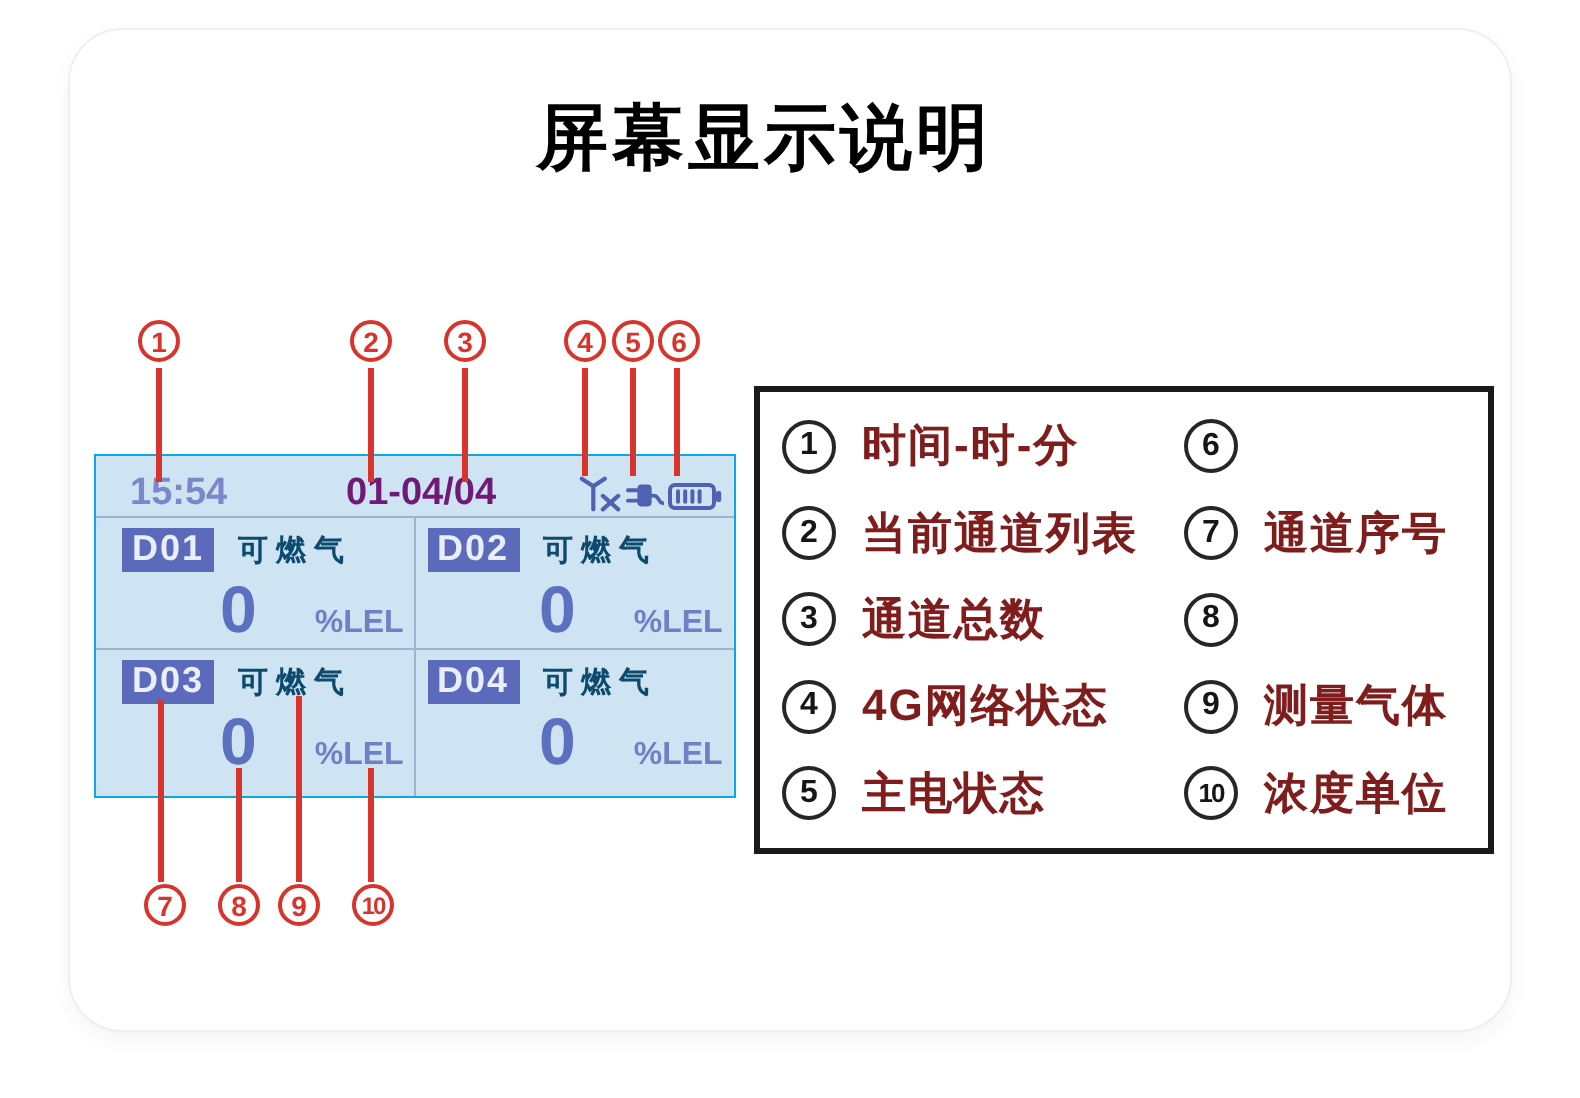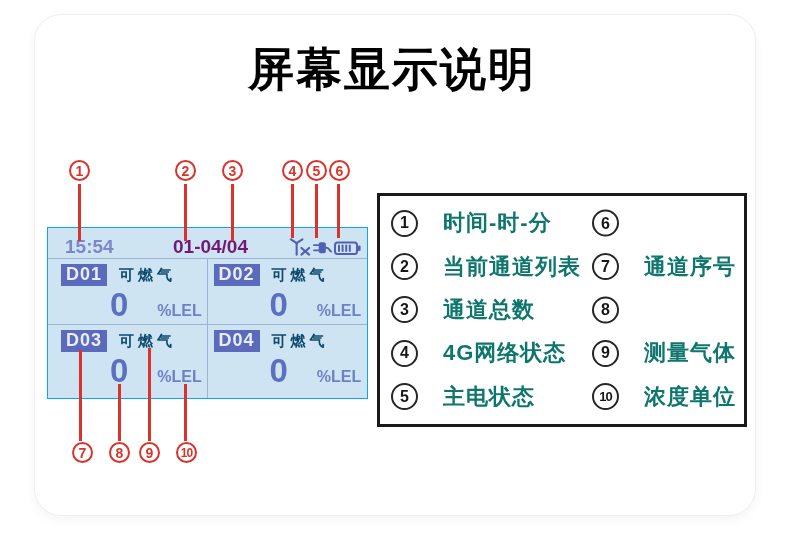--- a/index.html
+++ b/index.html
@@ -5,22 +5,22 @@
   html,body { margin:0; padding:0; background:#ffffff; }
   * { box-sizing:border-box; font-family:"Liberation Sans", sans-serif; }
   #stage { position:relative; width:790px; height:549px; background:#ffffff; overflow:hidden; }
 
   
   .card { position:absolute; left:35px; top:15px; width:720px; height:500px;
           background:#ffffff; border-radius:26px;
           box-shadow:0 0 0 1px #efefef, 0 4px 12px rgba(0,0,0,0.05); }
 
   
-  .title { position:absolute; left:32px; top:40px; width:720px; text-align:center;
-           font-size:46px; line-height:58px; font-weight:900; color:#000000;
+  .title { position:absolute; left:22px; top:40px; width:720px; text-align:center;
+           font-size:36px; line-height:58px; font-weight:900; color:#000000;
            letter-spacing:2px; }
 
   
   .lcd { position:absolute; left:47px; top:227px; width:321px; height:172px;
          background:#cfe4f3; border:1px solid #0ea5e9; display:flex; flex-direction:column; }
   .lcd-status { position:relative; height:31px; border-bottom:1px solid #9fb3d3; flex:none; }
   .st-time { position:absolute; left:17px; bottom:0px; font-size:19px; font-weight:700; color:#7b87c9; }
   .st-date { position:absolute; left:125px; bottom:0px; font-size:19px; font-weight:700; color:#701a75; }
   .st-icons { position:absolute; right:6px; bottom:2px; display:flex; align-items:flex-end; gap:2px; }
   .st-icons svg { display:block; }
@@ -50,21 +50,21 @@
             background:#ffffff; border:3px solid #1a1a1a; display:flex; flex-direction:column;
             justify-content:space-evenly; padding:4px 0; }
   .lg-row { position:relative; height:40px; flex:none; }
   .lg-item { position:absolute; top:50%; transform:translateY(-50%); display:flex; align-items:center; }
   .lg-item.l { left:11px; }
   .lg-item.r { left:212px; }
   .lg-circle { width:27px; height:27px; flex:none; border:2px solid #262626; border-radius:50%;
                color:#161616; font-size:16px; font-weight:700;
                display:flex; align-items:center; justify-content:center; }
   .lg-circle.small { font-size:13px; letter-spacing:-1px; }
-  .lg-label { margin-left:25px; font-size:22px; font-weight:700; color:#0f766e;
+  .lg-label { margin-left:13px; font-size:22px; font-weight:700; color:#7f1d1d;
               letter-spacing:1px; white-space:nowrap; }
 </style>
 </head>
 <body>
 
 <div id="stage">
 
   <div class="card"></div>
 
   <div class="title">屏幕显示说明</div>

